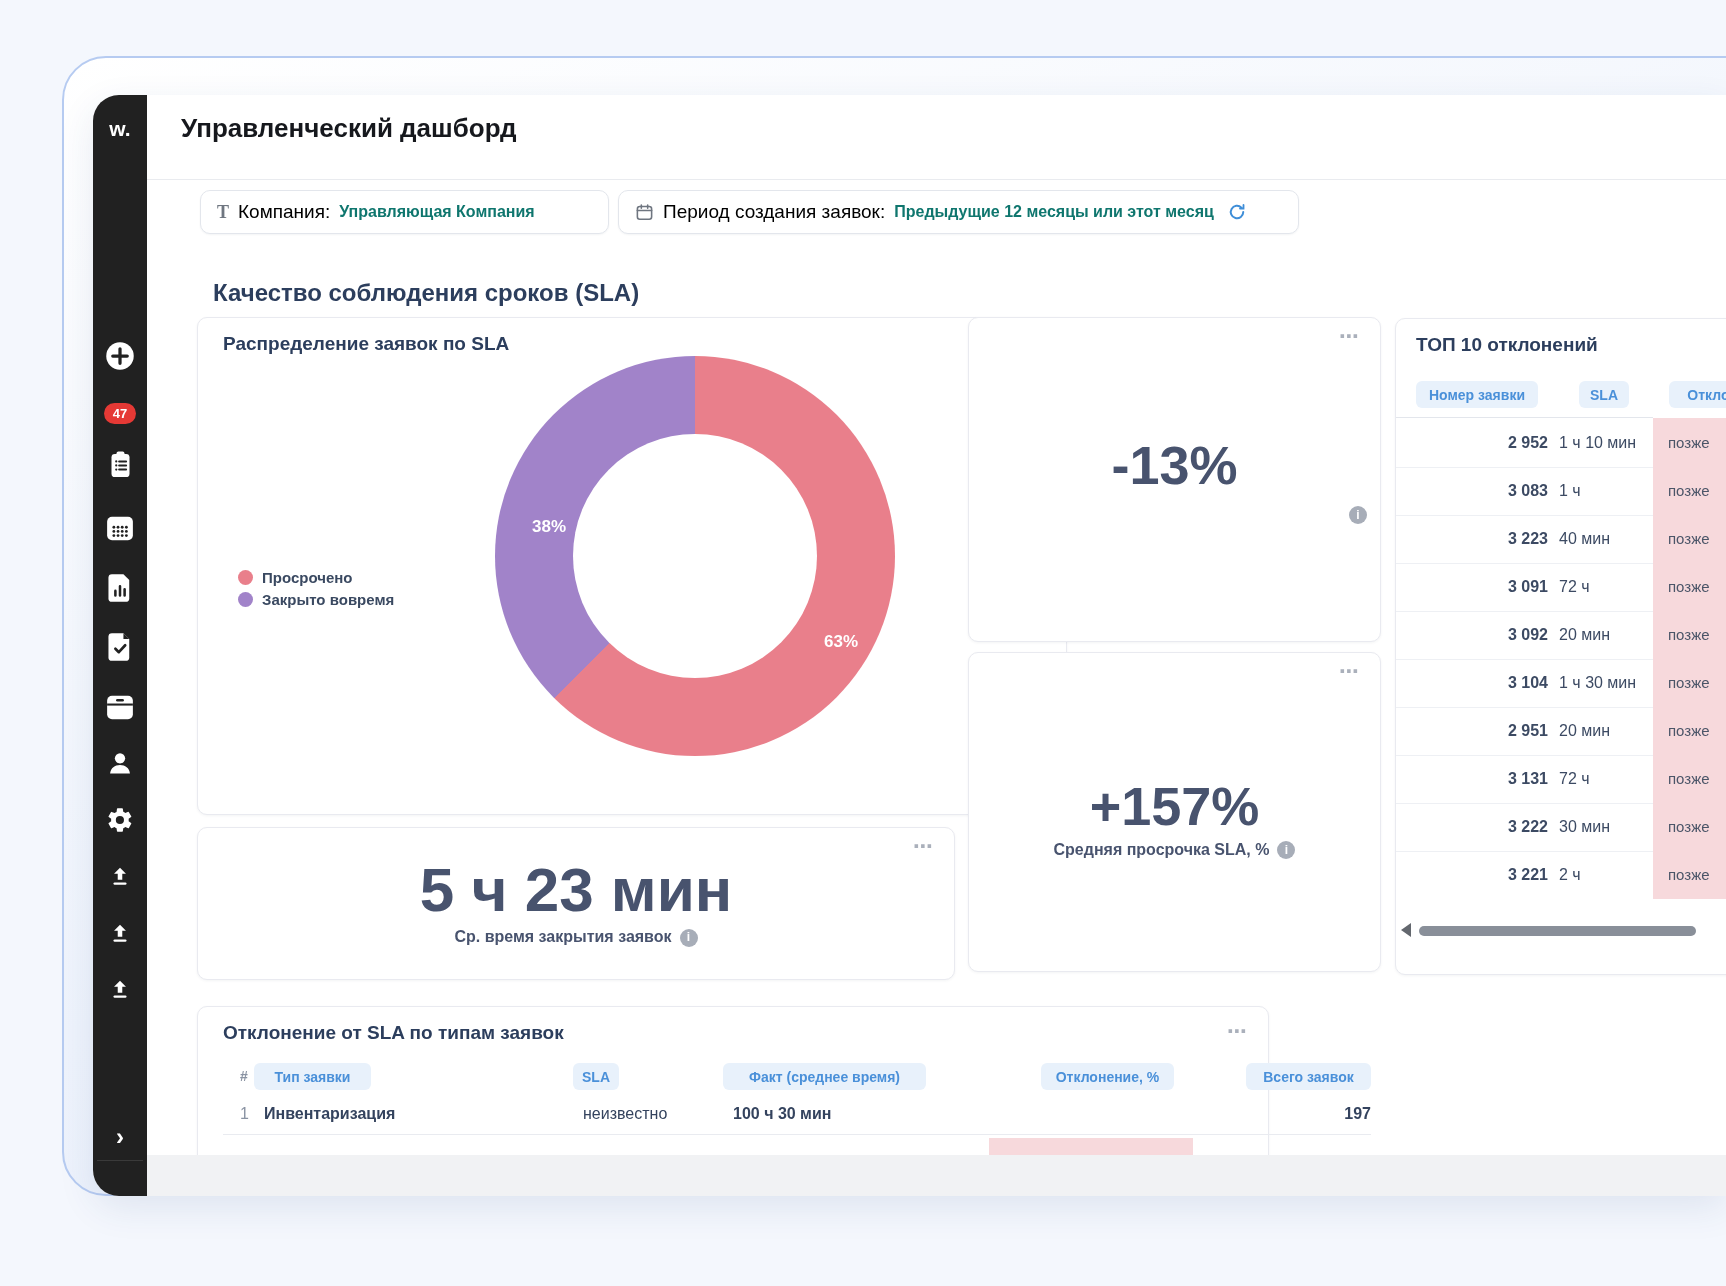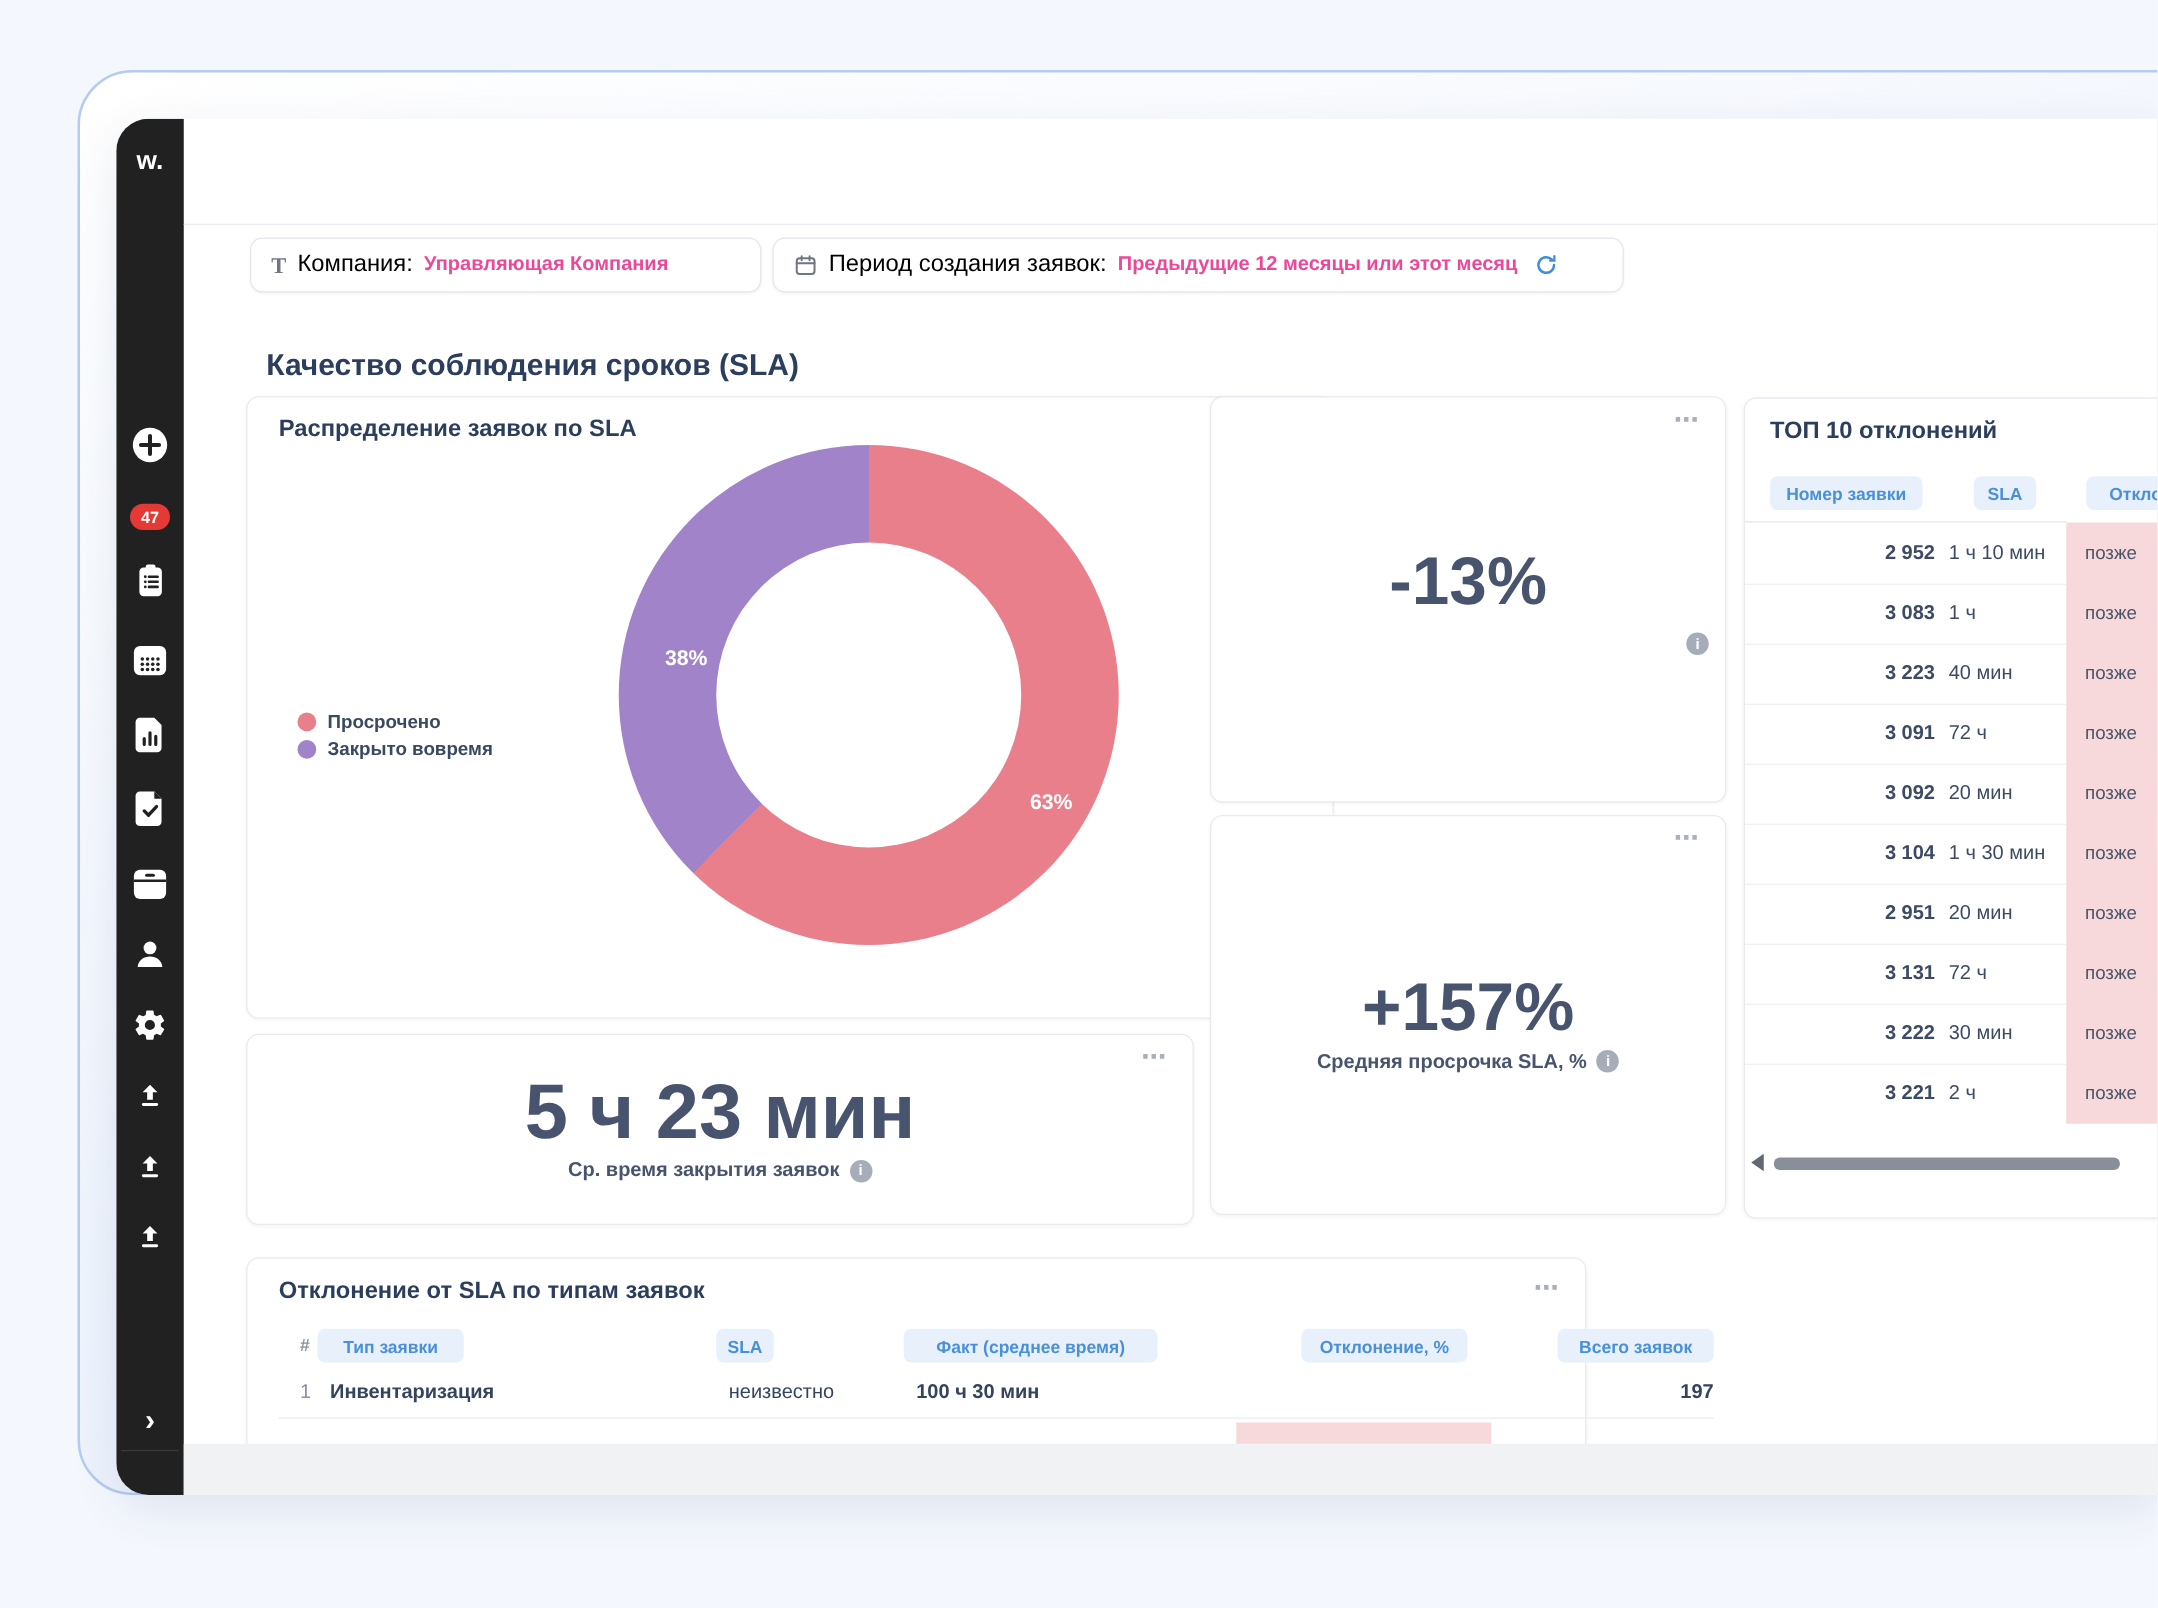--- a/index.html
+++ b/index.html
@@ -12,21 +12,21 @@
   .logo{position:absolute;left:0;top:22px;width:54px;text-align:center;color:#fff;font-weight:700;font-size:21px;}
   .sb-item{position:absolute;left:12px;width:30px;height:34px;display:flex;align-items:center;justify-content:center;cursor:pointer;}
   .sb-badge{min-width:32px;height:21px;border-radius:11px;background:#e53935;color:#fff;font-size:13px;font-weight:700;display:flex;align-items:center;justify-content:center;padding:0 5px;}
   .sb-chevron{position:absolute;left:0;top:1028px;width:54px;text-align:center;color:#fff;font-size:24px;font-weight:700;cursor:pointer;line-height:28px;}
   .sb-divider{position:absolute;left:4px;top:1065px;width:46px;height:1px;background:#3a3a3a;}
   
   .page-title{position:absolute;left:88px;top:18px;font-size:26px;font-weight:700;color:#16181d;}
   .hdr-divider{position:absolute;left:54px;top:84px;width:1579px;height:1px;background:#e9ebef;}
   .chip{position:absolute;top:95px;height:44px;background:#fff;border:1px solid #e3e6ec;border-radius:10px;box-shadow:0 1px 2px rgba(20,30,60,.05);display:flex;align-items:center;padding:0 16px;gap:9px;cursor:pointer;}
   .chip .lbl{color:#000000;font-size:19px;white-space:nowrap;}
-  .chip .val{color:#ec4899;font-size:16px;font-weight:700;white-space:nowrap;}
+  .chip .val{color:#0f766e;font-size:16px;font-weight:700;white-space:nowrap;}
   .t-glyph{color:#6f7680;font-size:18px;font-weight:700;font-family:"Liberation Serif","DejaVu Serif",serif;}
   .section-title{position:absolute;left:120px;top:184px;font-size:24px;font-weight:700;color:#2c3e5d;}
   
   .card{position:absolute;background:#fff;border:1px solid #e9eaf0;border-radius:10px;box-shadow:0 1px 3px rgba(20,30,60,.05);}
   .card-title{position:absolute;left:25px;top:15px;font-size:19px;font-weight:700;color:#2c3e5d;white-space:nowrap;}
   .menu-dots{position:absolute;right:20px;top:8px;color:#aab0bb;font-size:20px;font-weight:700;letter-spacing:1px;cursor:pointer;line-height:20px;}
   
   .donut{position:absolute;left:297px;top:38px;width:400px;height:400px;border-radius:50%;}
   .donut-hole{position:absolute;left:78px;top:78px;width:244px;height:244px;border-radius:50%;background:#fff;}
   .slice-label{position:absolute;transform:translate(-50%,-50%);color:#fff;font-size:17px;font-weight:700;}
@@ -179,20 +179,21 @@
                 <path d="M12 3.5l5.5 5.5h-3.4v5.5h-4.2V9H6.5z" fill="#fff"></path>
                 <rect x="6" y="17" width="12" height="2.2" rx="1.1" fill="#fff"></rect>
               </svg>
             </span>
           </div>
         </div>
       <div class="sb-chevron">›</div>
       <div class="sb-divider"></div>
     </div>
 
+    <div class="page-title">Управленческий дашборд</div>
     <div class="hdr-divider"></div>
 
     <div class="chip" style="left:107px;width:409px;">
       <span class="t-glyph">T</span>
       <span class="lbl">Компания:</span>
       <span class="val">Управляющая Компания</span>
     </div>
     <div class="chip" style="left:525px;width:681px;">
       <span>
         <svg width="19" height="19" viewBox="0 0 24 24" fill="none" stroke="#6f7680" stroke-width="2" stroke-linecap="round">

